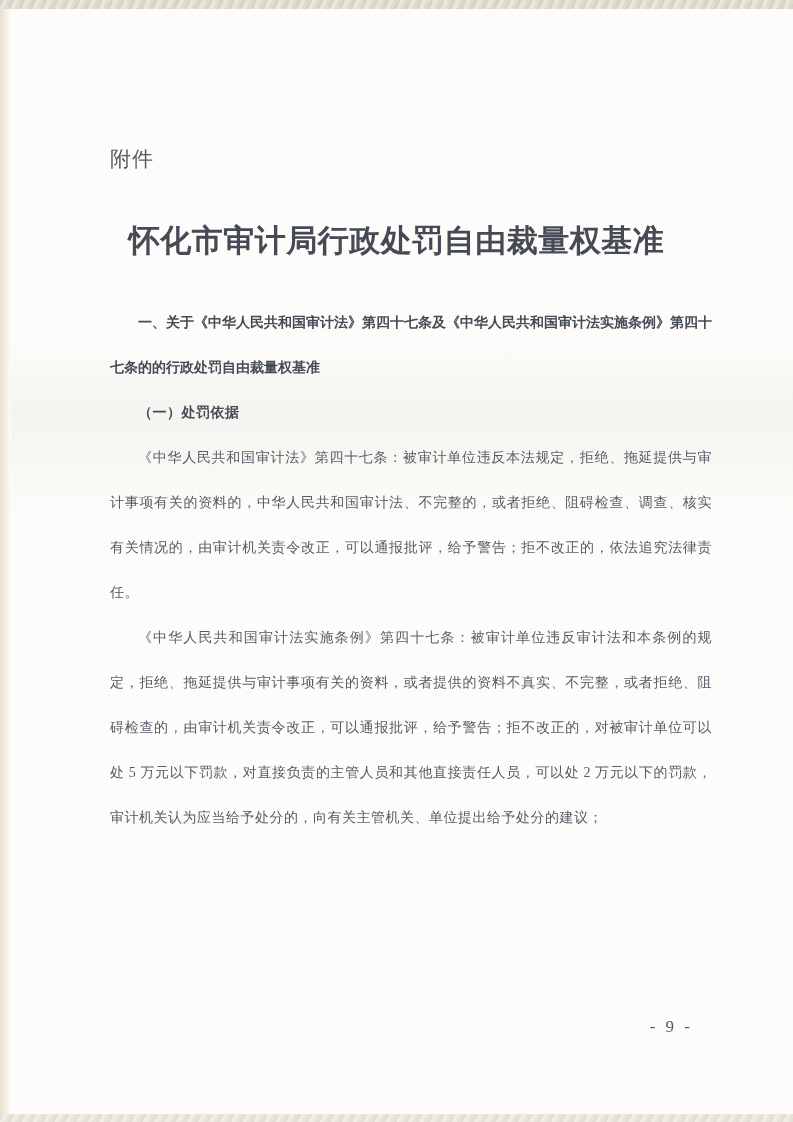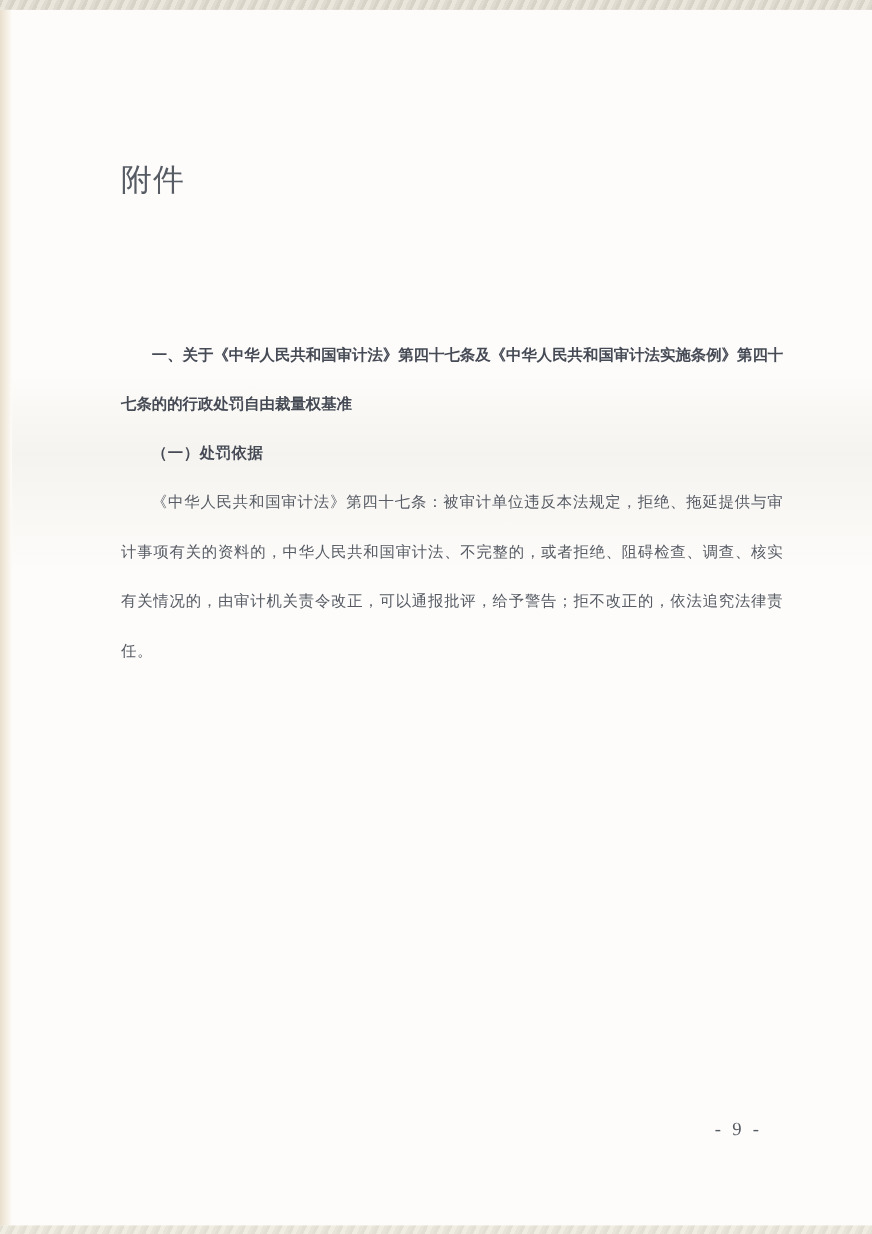--- a/index.html
+++ b/index.html
@@ -29,21 +29,21 @@
     background: repeating-linear-gradient(115deg, #dedacd 0 3px, #eeeade 3px 7px, #e4e0d4 7px 10px);
     opacity: 0.85;
   }
   .paper-shade {
     position: absolute; left: 11px; right: 0; top: 340px; height: 180px;
     background: linear-gradient(180deg, rgba(236,233,226,0) 0%, rgba(236,233,226,0.45) 40%, rgba(236,233,226,0) 100%);
     pointer-events: none;
   }
   .attachment {
     position: absolute; left: 110px; top: 145px;
-    font-size: 28px; letter-spacing: 1px;
+    font-size: 21px; letter-spacing: 1px;
     color: var(--ink, #565b64);
   }
   .title {
     position: absolute; left: 0; top: 220px; width: 100%;
     text-align: center;
     font-size: 31px; font-weight: bold; letter-spacing: 0.5px;
     color: var(--ink-dark, #454a55);
   }
   .content {
     position: absolute; left: 110px; top: 300px; width: 602px;
@@ -72,21 +72,23 @@
 <body>
 
 <div class="scan">
   <div class="edge-top"></div>
   <div class="edge-left"></div>
   <div class="edge-bottom"></div>
   <div class="paper-shade"></div>
 
   <div class="attachment">附件</div>
 
+  <h1 class="title">怀化市审计局行政处罚自由裁量权基准</h1>
 
   <div class="content">
     <p class="section-heading">一、关于《中华人民共和国审计法》第四十七条及《中华人民共和国审计法实施条例》第四十七条的的行政处罚自由裁量权基准</p>
     <p class="subsection-heading">（一）处罚依据</p>
     <p class="body-paragraph">《中华人民共和国审计法》第四十七条：被审计单位违反本法规定，拒绝、拖延提供与审计事项有关的资料的，中华人民共和国审计法、不完整的，或者拒绝、阻碍检查、调查、核实有关情况的，由审计机关责令改正，可以通报批评，给予警告；拒不改正的，依法追究法律责任。</p>
+    <p class="body-paragraph">《中华人民共和国审计法实施条例》第四十七条：被审计单位违反审计法和本条例的规定，拒绝、拖延提供与审计事项有关的资料，或者提供的资料不真实、不完整，或者拒绝、阻碍检查的，由审计机关责令改正，可以通报批评，给予警告；拒不改正的，对被审计单位可以处 5 万元以下罚款，对直接负责的主管人员和其他直接责任人员，可以处 2 万元以下的罚款，审计机关认为应当给予处分的，向有关主管机关、单位提出给予处分的建议；</p>
   </div>
 
   <div class="pagenum">- 9 -</div>
 </div>
 
 </body></html>

